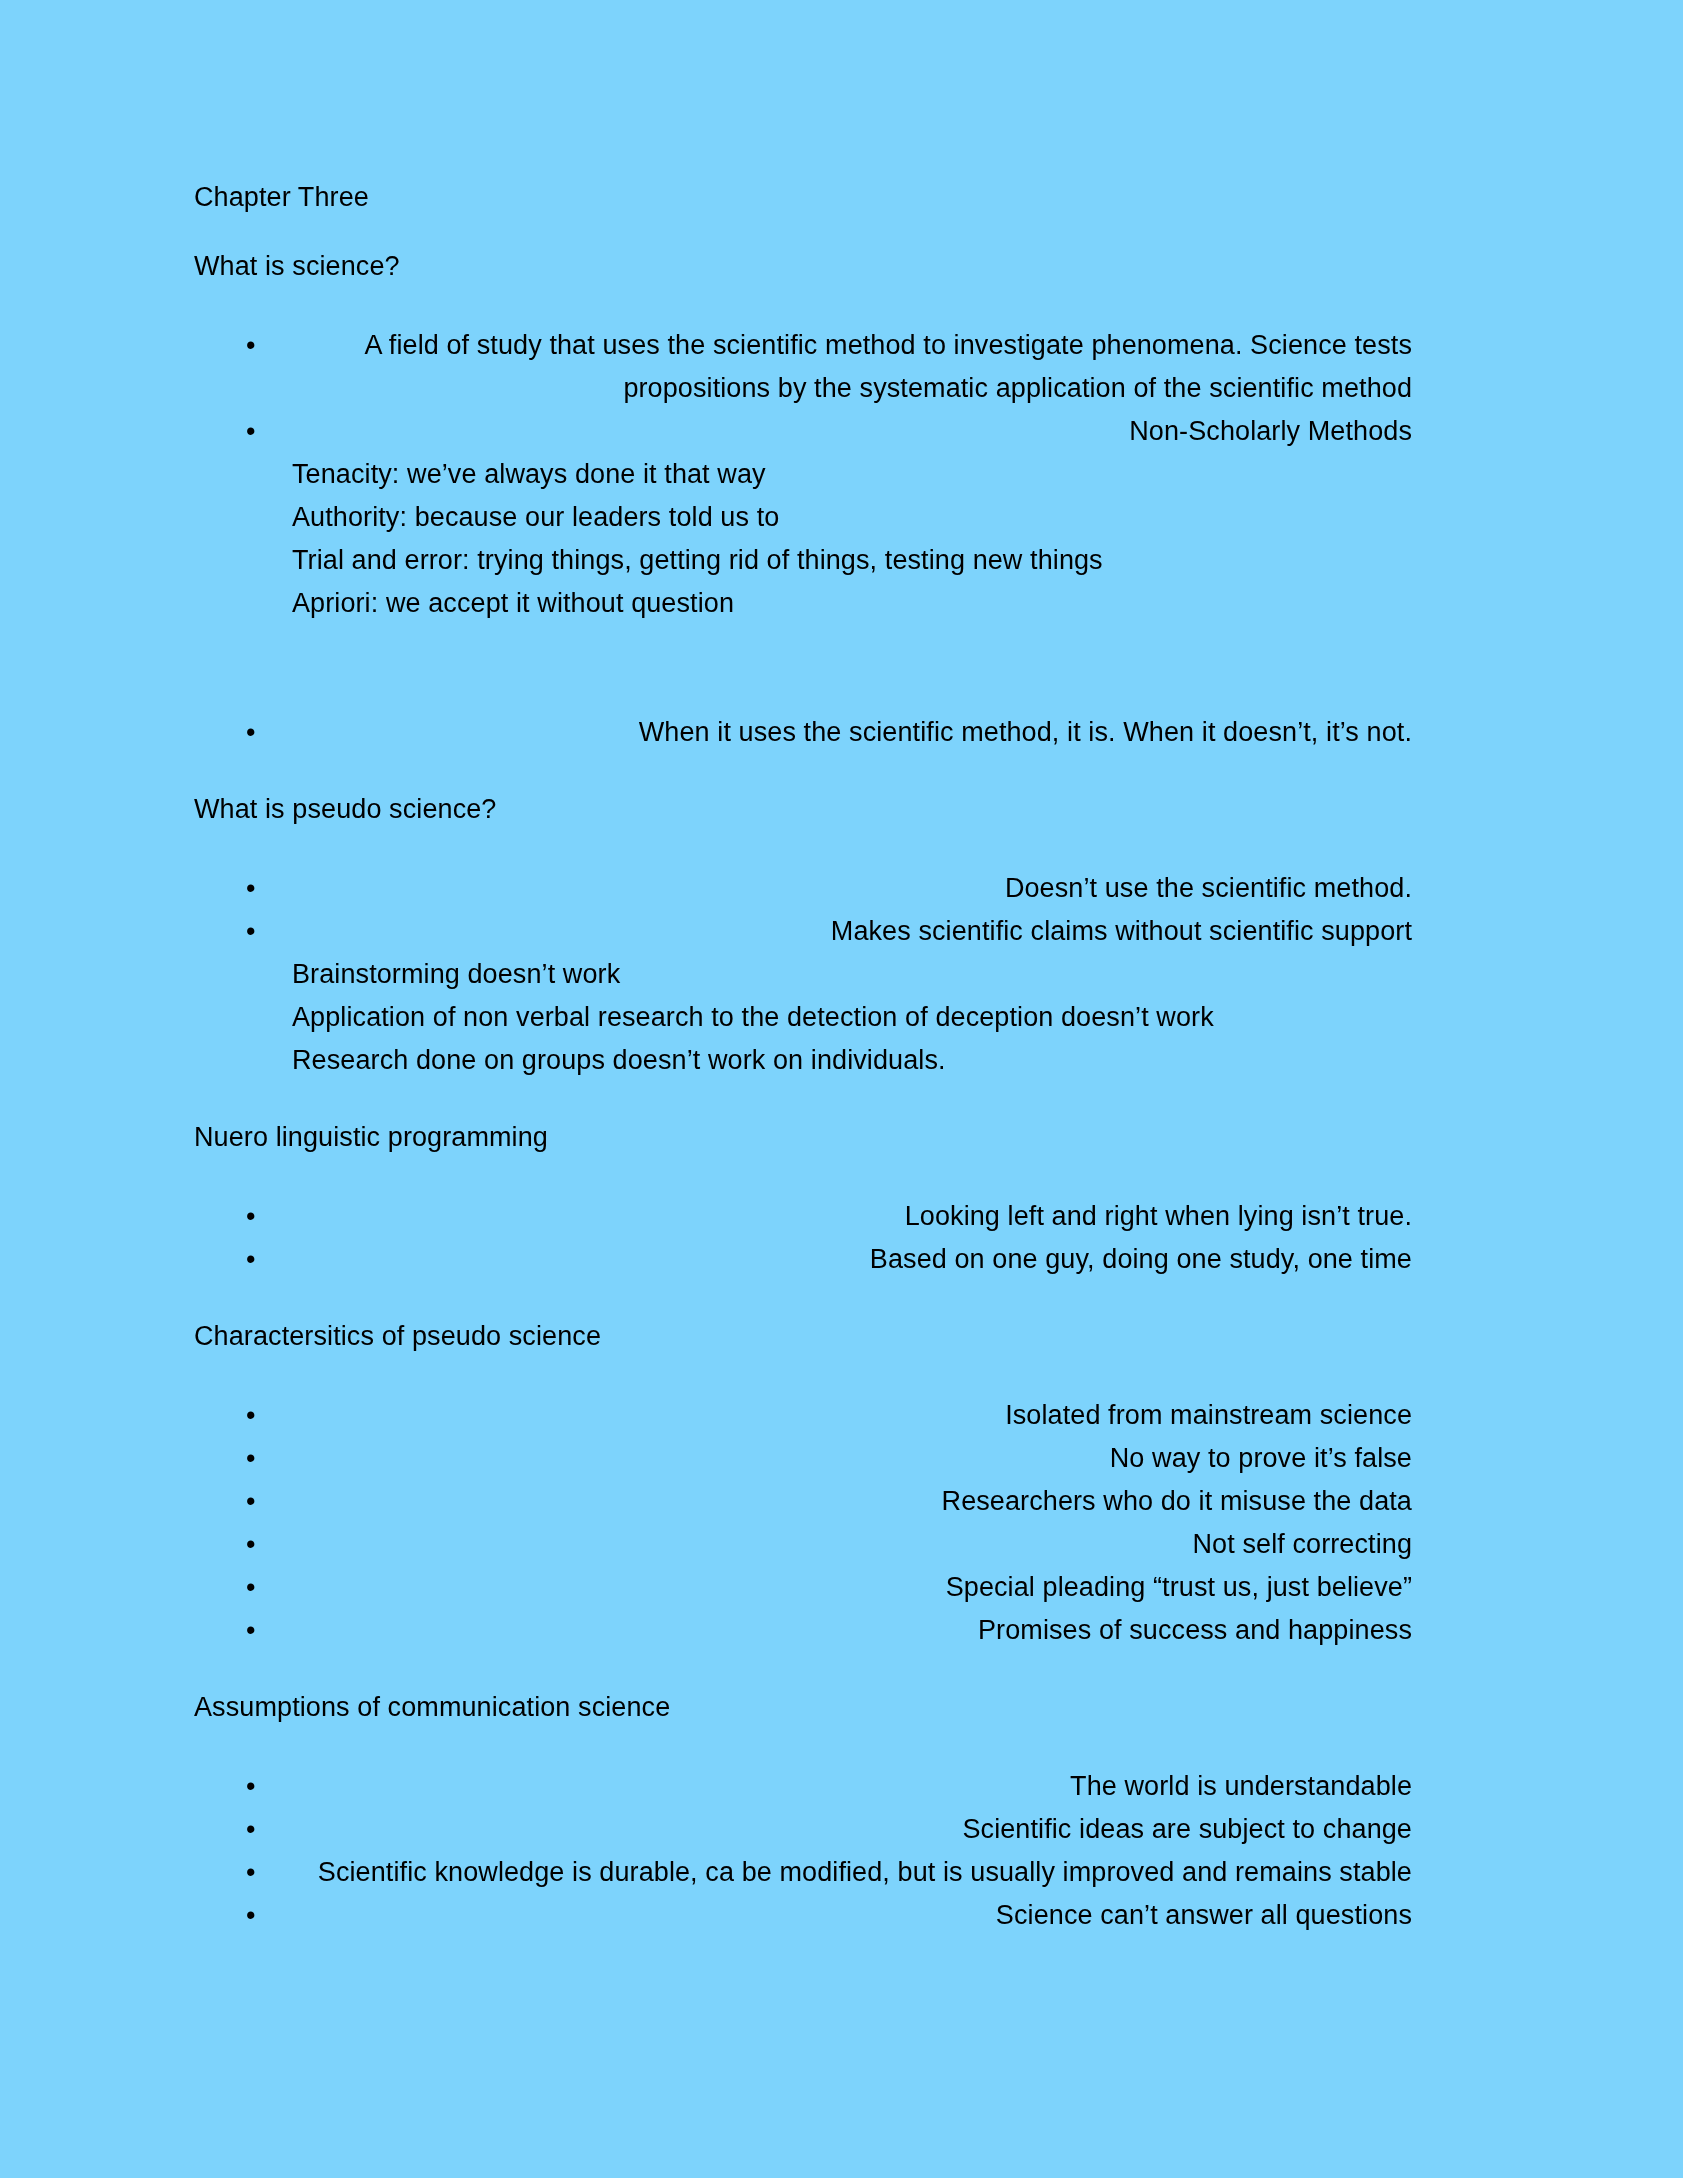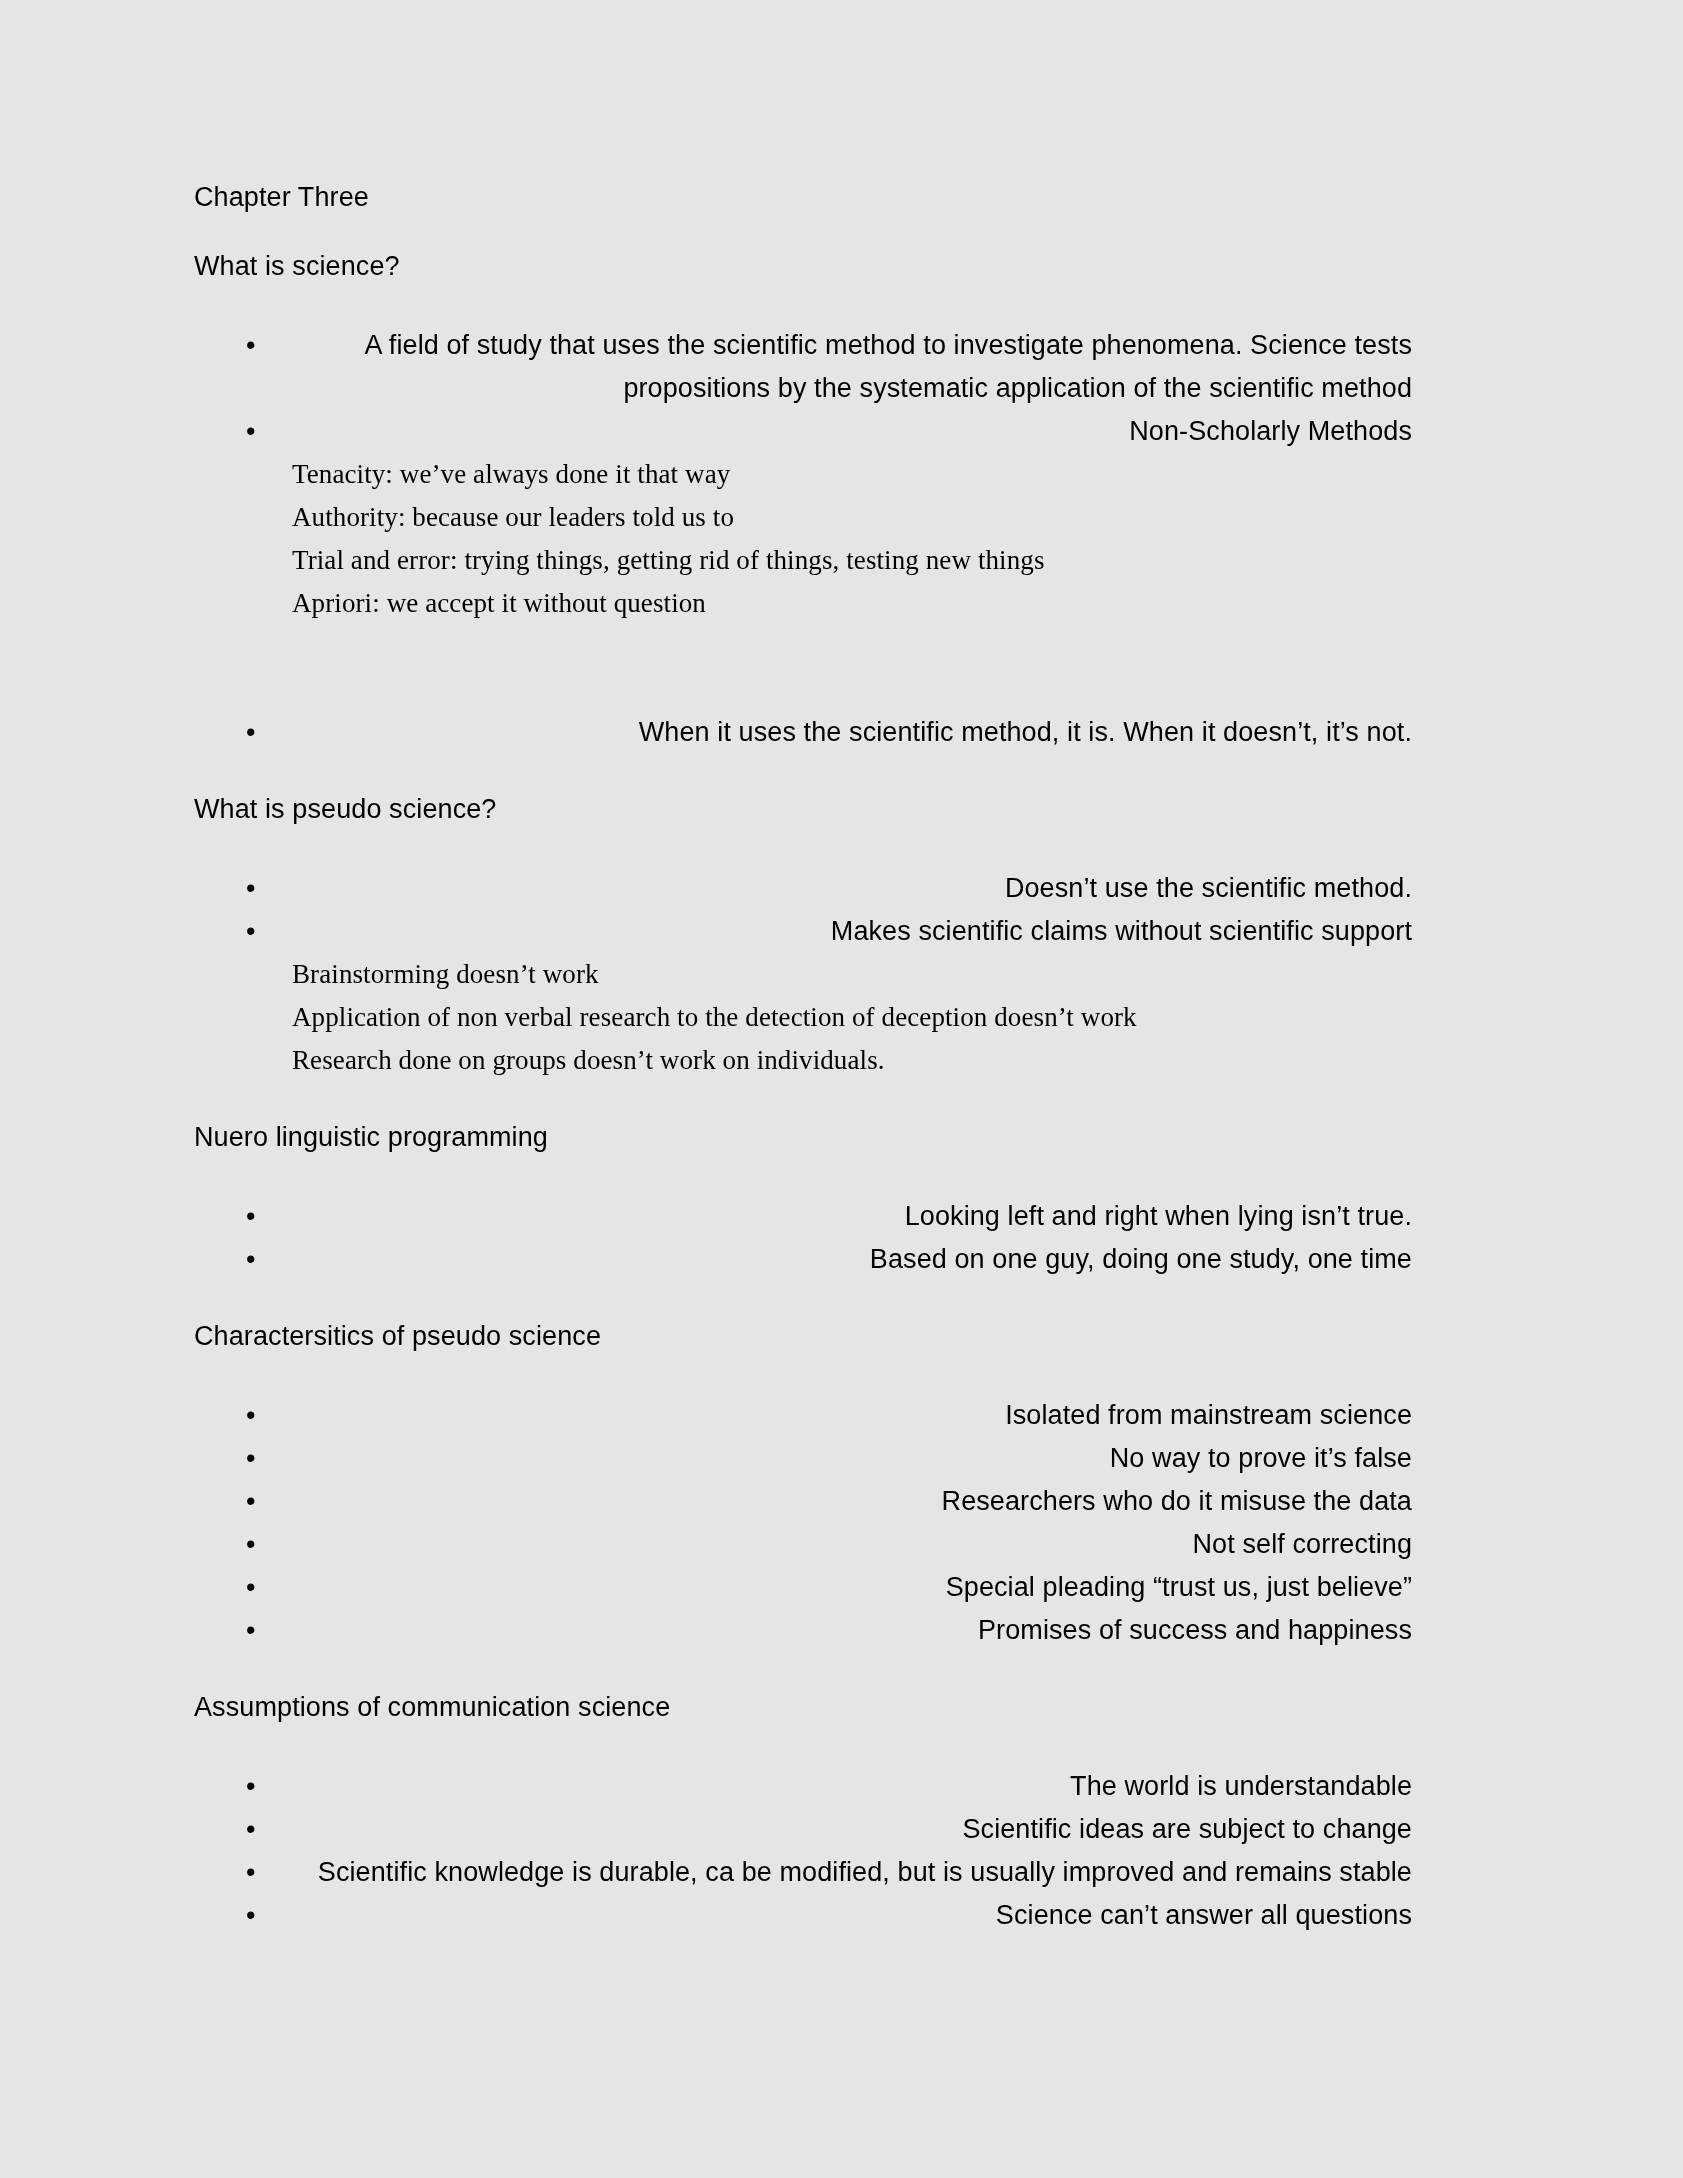--- a/index.html
+++ b/index.html
@@ -9,21 +9,21 @@
     background: #ffffff;
   }
   body {
     font-family: "Liberation Sans", sans-serif;
     color: #000000;
   }
   .page {
     position: relative;
     width: 1683px;
     height: 2178px;
-    background: #e5e5e5;
+    background: #7dd3fc;
     overflow: hidden;
     box-sizing: border-box;
   }
   .content {
     position: absolute;
     left: 194px;
     top: 184px;
     width: 1218px;
   }
   .heading {
@@ -58,21 +58,20 @@
     text-align: left;
     font-size: 27px;
     line-height: 43px;
   }
   ul.bullets > li .btext {
     display: block;
     text-align: right;
   }
   ul.bullets > li .subline {
     display: block;
-    font-family: Liberation Serif, serif;
   }
 </style>
 </head>
 <body>
 
 <div class="page">
   <div class="content">
 
   <div class="section">
         <div class="heading">Chapter Three</div>

